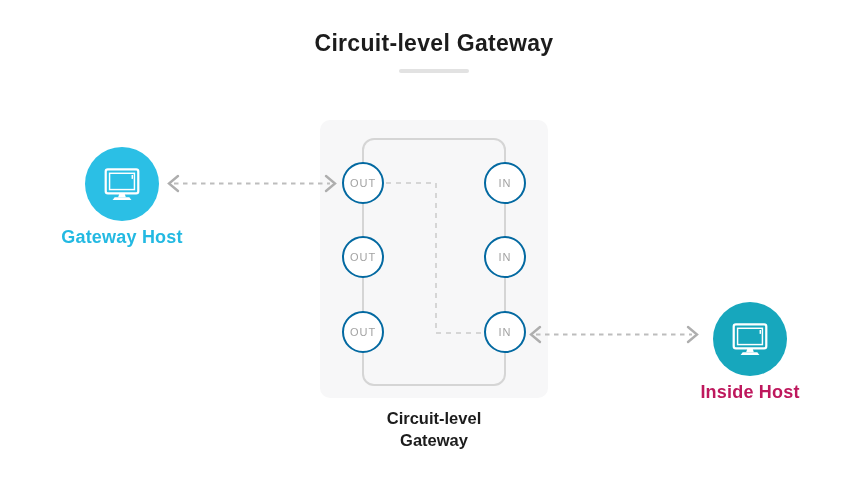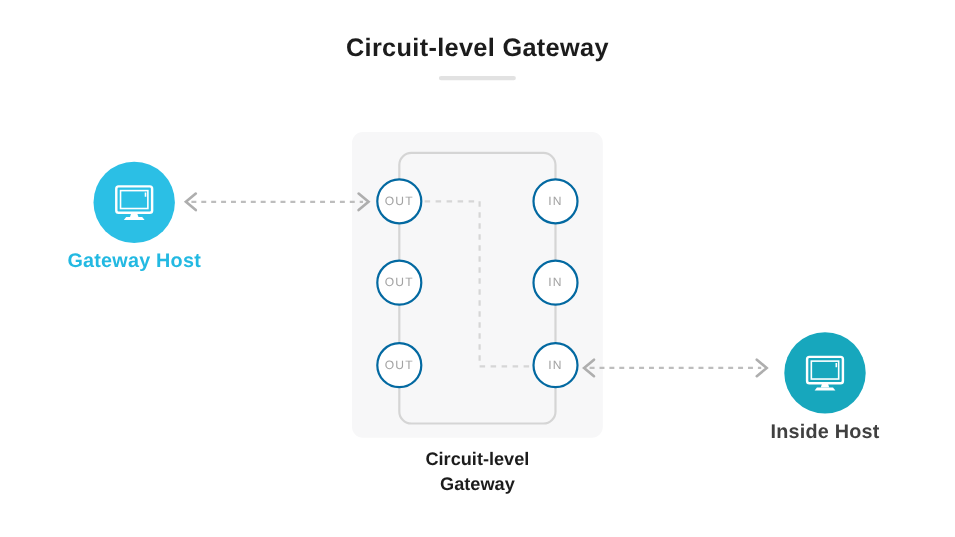--- a/index.html
+++ b/index.html
@@ -40,21 +40,21 @@
     position:absolute;width:74px;height:74px;border-radius:50%;
     display:flex;align-items:center;justify-content:center;
   }
   .host-outside{left:85px;top:147px;background:#2bbfe5;}
   .host-inside{left:713px;top:302px;background:#17a7bd;}
   .host-label{
     position:absolute;width:200px;text-align:center;
     font-size:18px;font-weight:800;letter-spacing:.2px;
   }
   .label-outside{left:22px;top:227px;color:#23b9e2;}
-  .label-inside{left:650px;top:382px;color:#404040;}
+  .label-inside{left:650px;top:382px;color:#be185d;}
   .gateway-label{
     position:absolute;left:363px;top:407px;width:142px;text-align:center;
     font-size:16.5px;line-height:22px;font-weight:800;color:#1c1c1c;
   }
 </style>
 </head>
 <body>
 
 <div class="canvas">
 

